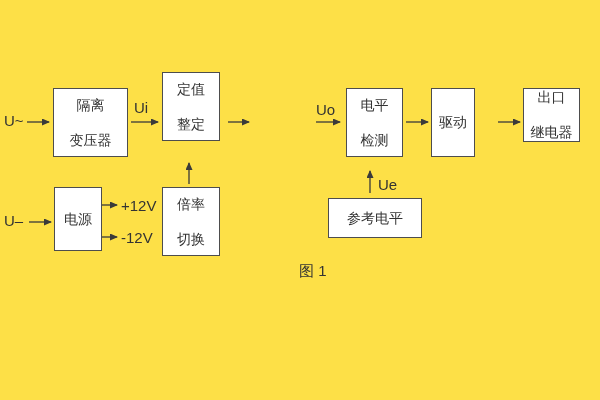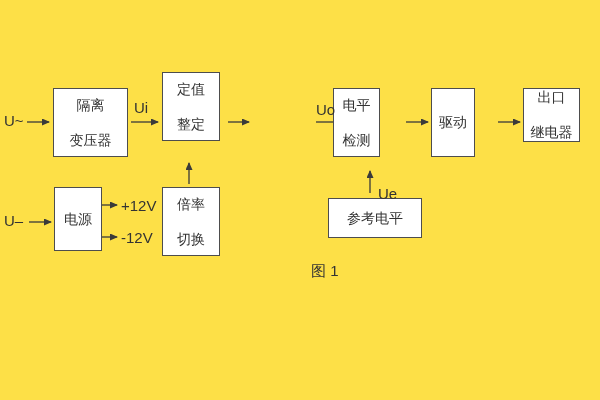--- a/index.html
+++ b/index.html
@@ -39,21 +39,20 @@
     line-height: 1;
     color: #333333;
     white-space: nowrap;
   }
   .caption {
     position: absolute;
     font-size: 15px;
     line-height: 1;
     color: #333333;
     white-space: nowrap;
-    margin-left: 12px;
   }
 </style>
 </head>
 <body>
 
 <div class="canvas">
 
   <svg class="arrow-layer" viewBox="0 0 600 400" xmlns="http://www.w3.org/2000/svg">
     <defs>
       <marker id="ah" markerWidth="9" markerHeight="8" refX="7" refY="3.5" orient="auto" markerUnits="userSpaceOnUse">
@@ -77,21 +76,21 @@
     <span>隔离</span>
     <span>变压器</span>
   </div>
 
   <div class="box" style="left:162px; top:72px; width:58px; height:69px">
     <span>定值</span>
     <span>整定</span>
   </div>
 
 
-  <div class="box" style="left:333px; top:88px; width:47px; height:69px">
+  <div class="box" style="left:346px; top:88px; width:57px; height:69px">
     <span>电平</span>
     <span>检测</span>
   </div>
 
   <div class="box single" style="left:431px; top:88px; width:44px; height:69px">
     <span>驱动</span>
   </div>
 
   <div class="box" style="left:523px; top:88px; width:57px; height:54px">
     <span>出口</span>
@@ -108,19 +107,19 @@
   </div>
 
   <div class="box single" style="left:328px; top:198px; width:94px; height:40px">
     <span>参考电平</span>
   </div>
 
   <span class="sig" style="left:4px;  top:113px">U~</span>
   <span class="sig" style="left:4px;  top:213px">U–</span>
   <span class="sig" style="left:134px; top:100px">Ui</span>
   <span class="sig" style="left:316px; top:102px">Uo</span>
-  <span class="sig" style="left:378px; top:186px">Ue</span>
+  <span class="sig" style="left:378px; top:177px">Ue</span>
   <span class="sig" style="left:121px; top:198px">+12V</span>
   <span class="sig" style="left:121px; top:230px">-12V</span>
 
   <span class="caption" style="left:299px; top:263px">图 1</span>
 
 </div>
 
 </body></html>

